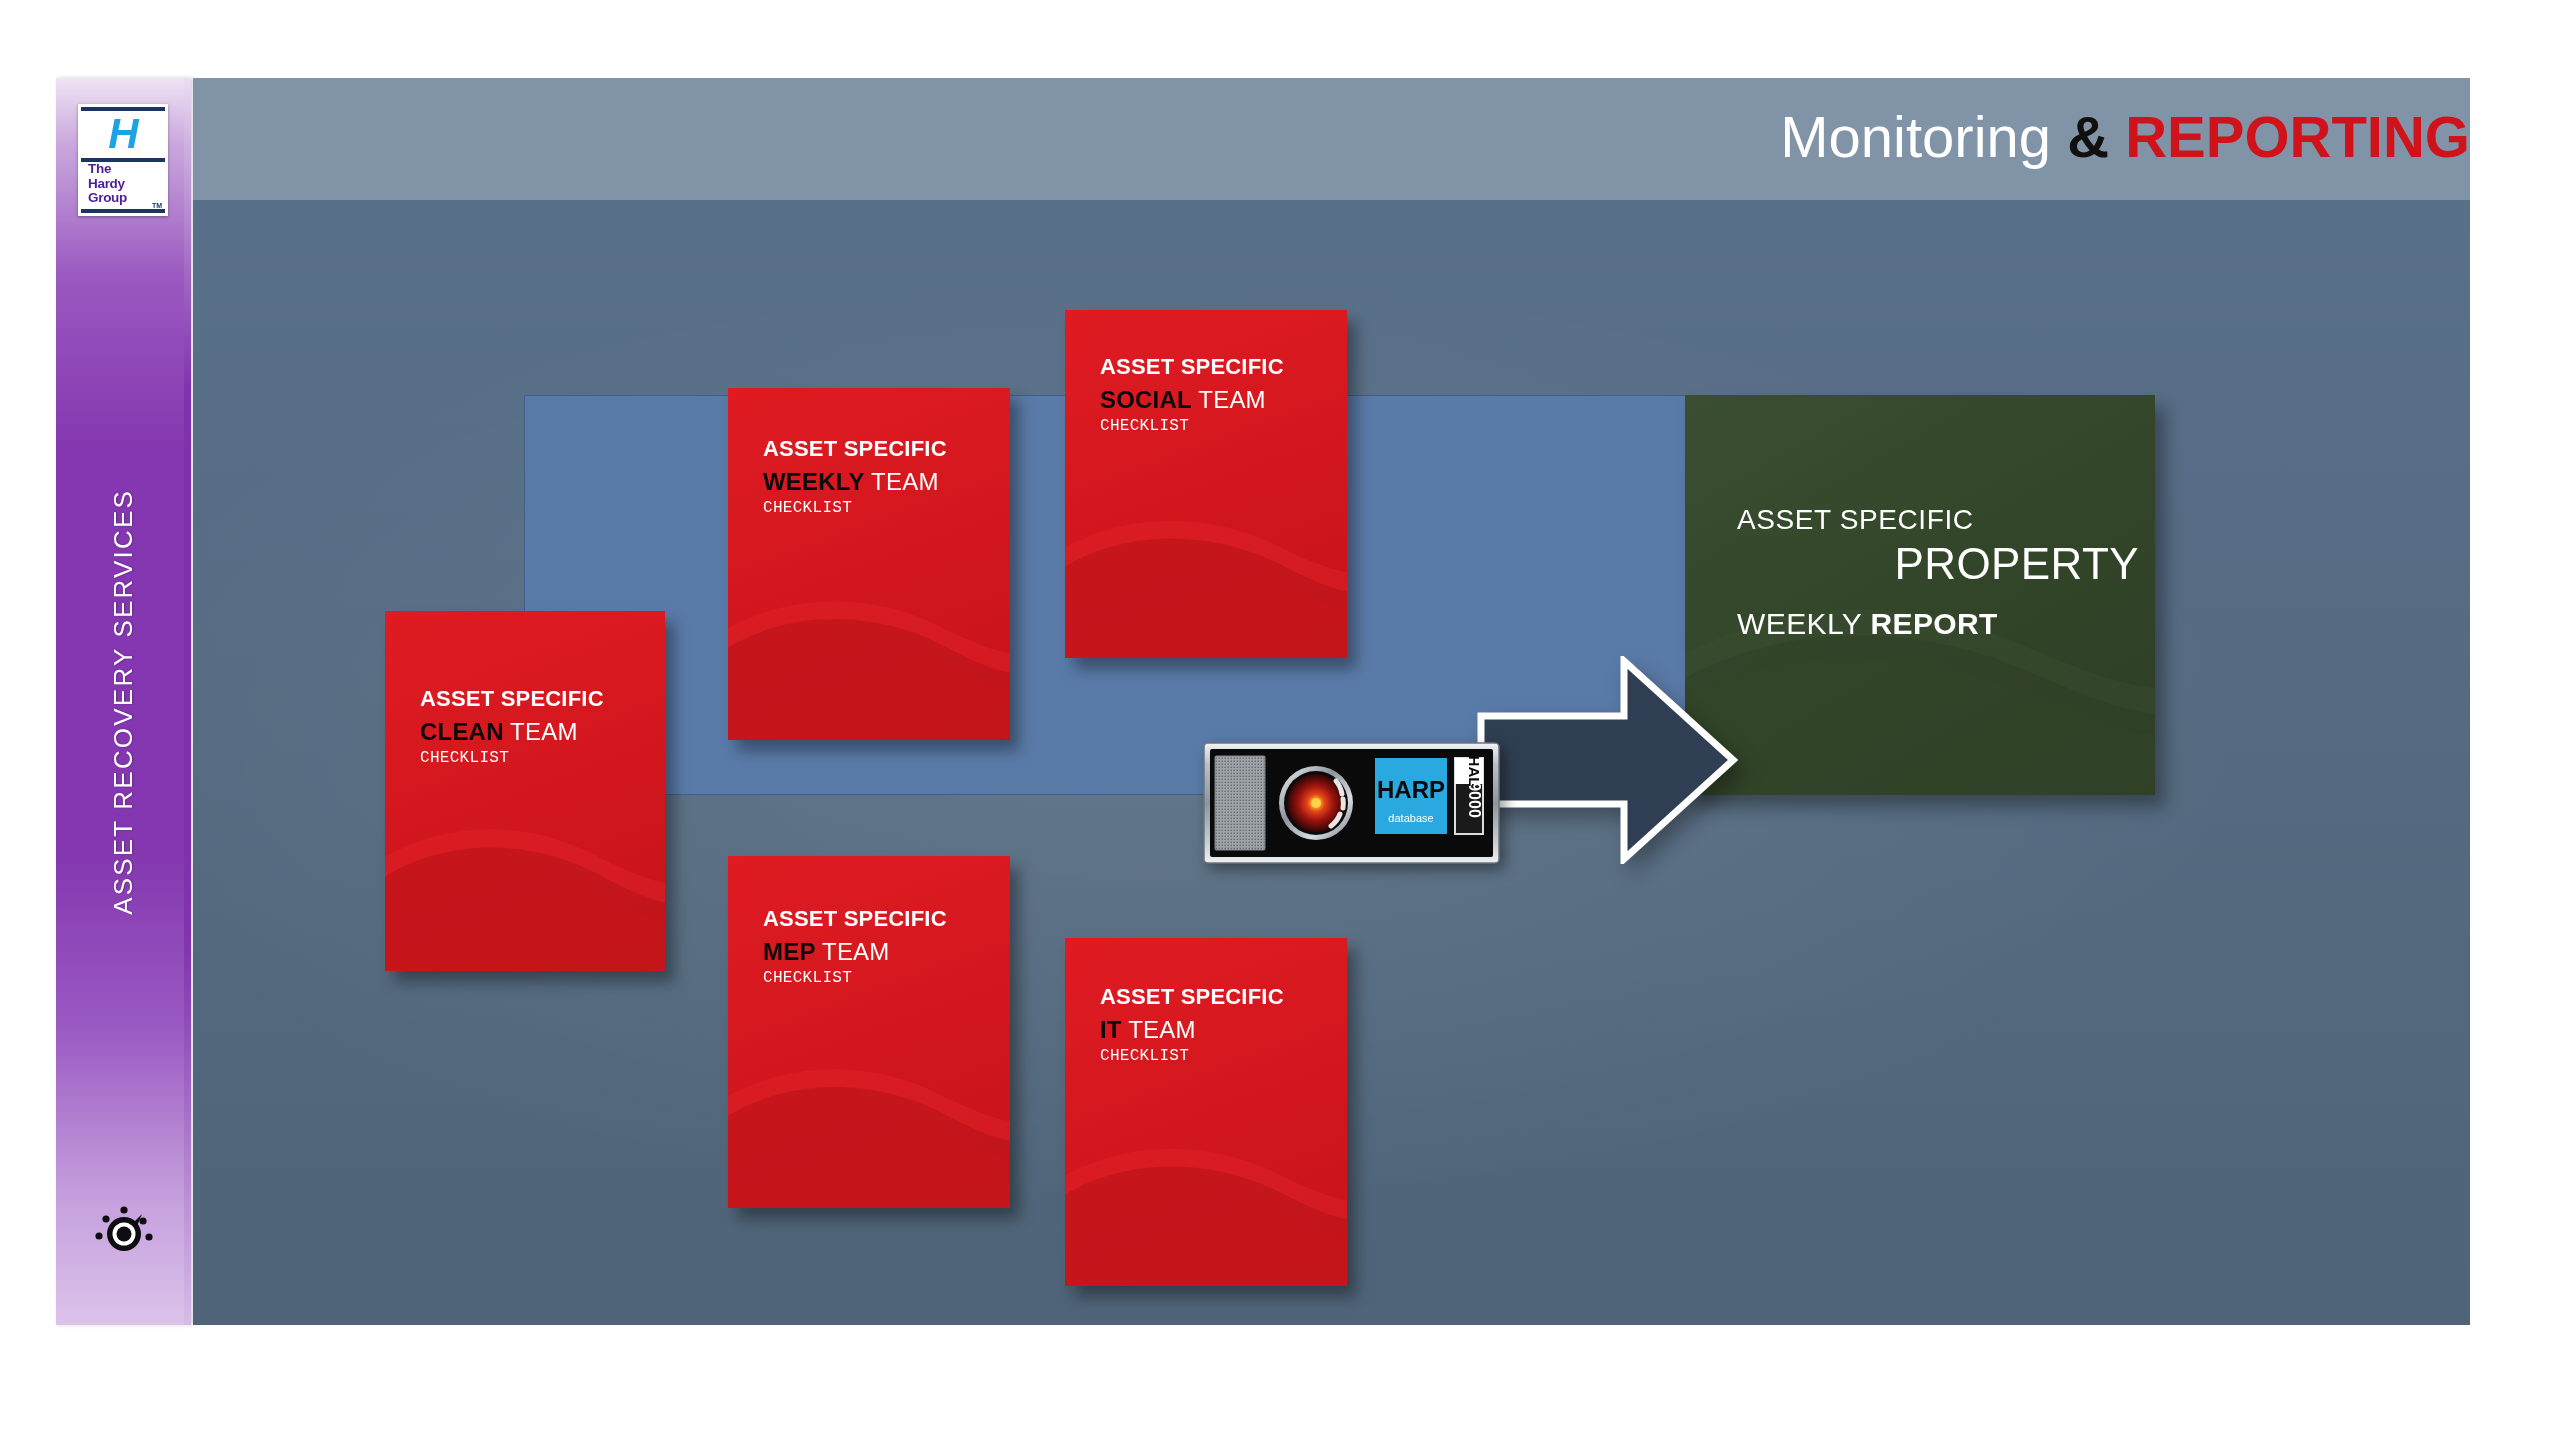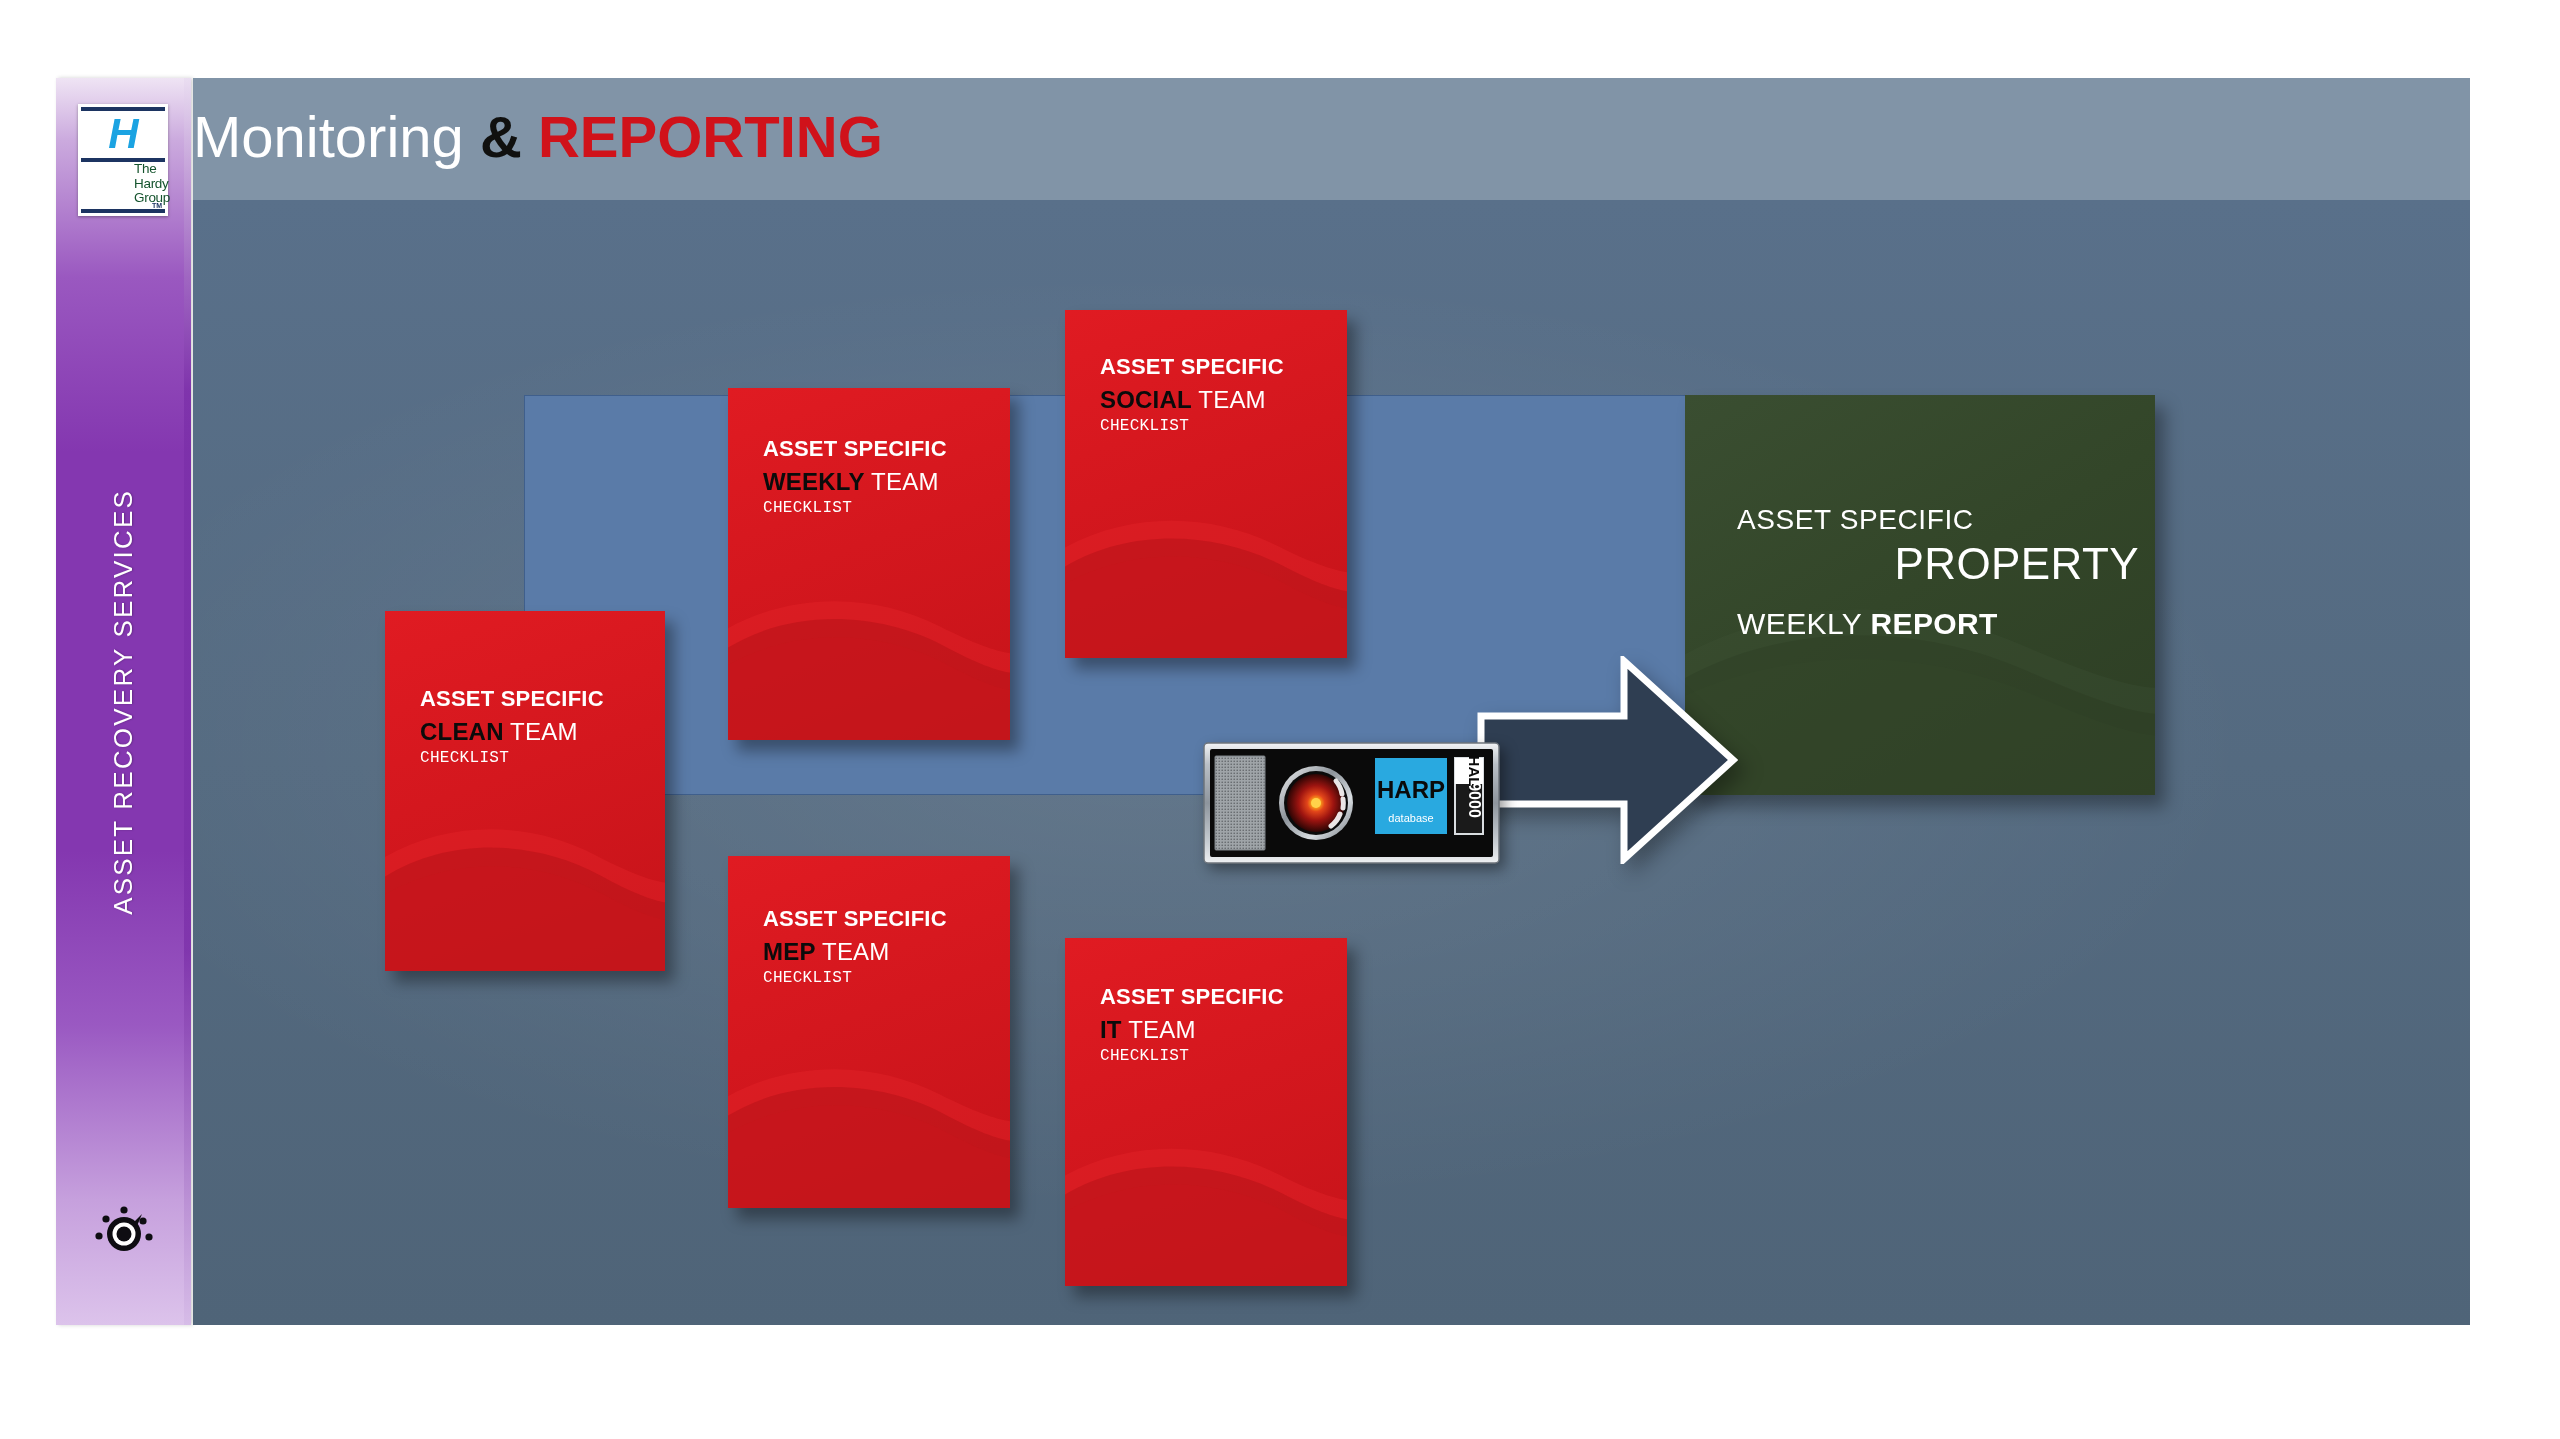--- a/index.html
+++ b/index.html
@@ -50,22 +50,22 @@
   #logo .rule.r3 { bottom:3px; }
   #logo .h-letter {
     position:absolute; left:0; right:0; top:8px;
     text-align:center;
     font-size:42px; font-weight:bold; font-style:italic;
     color:#1ba3e2; line-height:44px;
     letter-spacing:-1px;
   }
   #logo .wordmark {
     position:absolute; left:10px; top:58px; right:6px;
-    font-size:13.5px; font-weight:normal; color:#14532d;
-    line-height:14.5px; letter-spacing:-.3px;margin-left:46px;
+    font-size:13.5px; font-weight:bold; color:#4c1d95;
+    line-height:14.5px; letter-spacing:-.3px;
   }
   #logo .tm {
     position:absolute; right:6px; bottom:7px;
     font-size:7px; font-weight:bold; color:#17305e;
   }
 
   
   #sidebar-title {
     position:absolute;
     left:0; top:0; width:135px; height:100%;
@@ -92,21 +92,21 @@
     right:0; height:100%;
     background:#566b80;
     box-shadow:inset 0 0 0 1px rgba(255,255,255,.05);
   }
   #header-band {
     position:absolute; left:0; top:0; width:100%; height:122px;
     background:#8194a7;
   }
   #title {
     position:absolute; left:0; right:0; top:28px;
-    text-align:left;
+    text-align:right;
     font-size:58px; line-height:62px;
     font-weight:normal;
     white-space:nowrap;
   }
   #title .t-white { color:#ffffff; }
   #title .t-amp   { color:#10100f; font-weight:bold; }
   #title .t-red   { color:#d0121a; font-weight:bold; }
 
   
   #body-wash {

